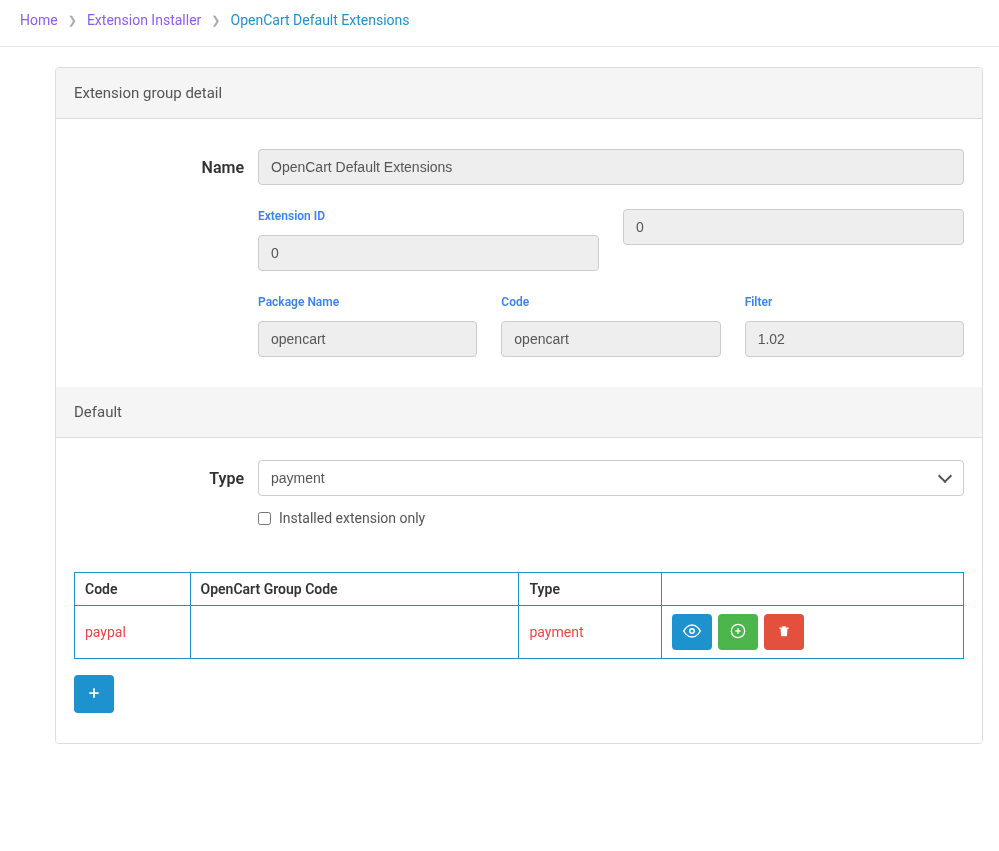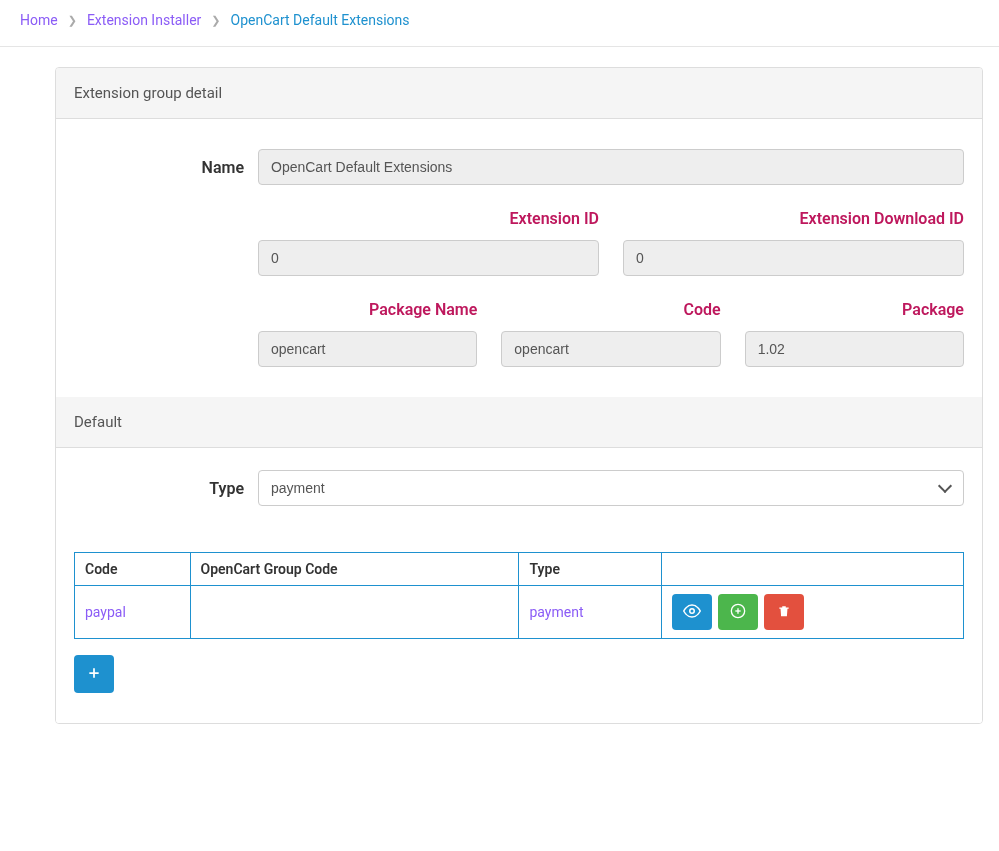--- a/index.html
+++ b/index.html
@@ -13,34 +13,34 @@
 .container { padding: 20px 16px; margin-left: 39px; }
 .panel { border: 1px solid #ddd; border-radius: 4px; margin-bottom: 0; overflow: hidden; }
 .panel-heading { background: #f5f5f5; padding: 16px 18px; border-bottom: 1px solid #ddd; color: #555; font-size: 15px; }
 .panel-body { background: #fff; padding: 30px 18px 30px 18px; }
 
 .form-row { display: flex; margin-bottom: 24px; gap: 14px; }
 .form-row:last-child { margin-bottom: 0; }
 .form-label-col { width: 170px; text-align: right; padding-top: 9px; font-weight: 600; color: #333; font-size: 16px; flex-shrink: 0; }
 .form-fields { flex: 1; display: flex; gap: 24px; }
 .form-group { flex: 1; display: flex; flex-direction: column; }
-.field-label { font-weight: 600; color: #be185d; margin-bottom: 12px; font-size: 16px; text-align: right; }
+.field-label { font-weight: 600; color: #3b82f6; margin-bottom: 12px; font-size: 12px; }
 .form-control { width: 100%; padding: 9px 12px; border: 1px solid #ccc; border-radius: 4px; font-size: 14px; background: #fff; color: #555; }
 .form-control[readonly] { background: #eeeeee; color: #555; }
 select.form-control { appearance: none; -webkit-appearance: none; background-image: none; padding-right: 30px; }
 .select-wrap { position: relative; }
 .select-wrap::after { content: ""; position: absolute; right: 14px; top: 50%; width: 8px; height: 8px; border-right: 2px solid #555; border-bottom: 2px solid #555; transform: translateY(-70%) rotate(45deg); pointer-events: none; }
 
 .checkbox-row { display: flex; align-items: center; gap: 8px; margin-top: 14px; color: #555; }
 .checkbox-row input { margin: 0; }
 
 .table { width: 100%; border-collapse: collapse; }
 .table th, .table td { border: 1px solid #1e91cf; padding: 8px 10px; text-align: left; font-size: 14px; }
 .table th { font-weight: 600; color: #333; background: #fff; }
-.table td { color: #8b5cf6; }
+.table td { color: #ef4444; }
 .actions-cell { display: flex; gap: 6px; }
 
 .btn { display: inline-flex; align-items: center; justify-content: center; min-width: 40px; height: 36px; padding: 0 10px; border: none; border-radius: 4px; color: #fff; cursor: pointer; }
 .btn-info { background: #1e91cf; }
 .btn-success { background: #4cb64c; }
 .btn-danger { background: #e3503e; }
 .btn-primary { background: #1e91cf; }
 .btn-add-bottom { width: 38px; height: 38px; margin-top: 16px; }
 
 .icon { display: inline-block; }
@@ -71,56 +71,59 @@
       </div>
 
       <div class="form-row">
         <div class="form-label-col"></div>
         <div class="form-fields">
           <div class="form-group">
             <div class="field-label">Extension ID</div>
             <input class="form-control" readonly="" value="0" style="">
           </div>
           <div class="form-group">
-            <div class="field-label">Extension Download ID</div>
             <input class="form-control" readonly="" value="0" style="">
           </div>
         </div>
       </div>
 
       <div class="form-row">
         <div class="form-label-col"></div>
         <div class="form-fields">
           <div class="form-group">
             <div class="field-label">Package Name</div>
             <input class="form-control" readonly="" value="opencart" style="">
           </div>
           <div class="form-group">
             <div class="field-label">Code</div>
             <input class="form-control" readonly="" value="opencart" style="">
           </div>
           <div class="form-group">
-            <div class="field-label">Package</div>
+            <div class="field-label">Filter</div>
             <input class="form-control" readonly="" value="1.02" style="">
           </div>
         </div>
       </div>
     </div>
 
     <div class="panel-heading">Default</div>
     <div class="panel-body" style="padding-top:22px; padding-bottom:28px;">
       <div class="form-row" style="margin-bottom:0;">
         <div class="form-label-col">Type</div>
         <div class="form-fields">
           <div class="form-group">
             <div class="select-wrap">
               <select class="form-control">
                 <option>payment</option>
               </select>
             </div>
+            <label class="checkbox-row">
+              <input type="checkbox" style="">
+              <span>Installed extension only</span>
+            </label>
           </div>
         </div>
       </div>
     </div>
 
     <div class="panel-body" style="padding-top:18px;">
       <table class="table">
         <thead>
           <tr>
             <th style="width:13%;">Code</th>

